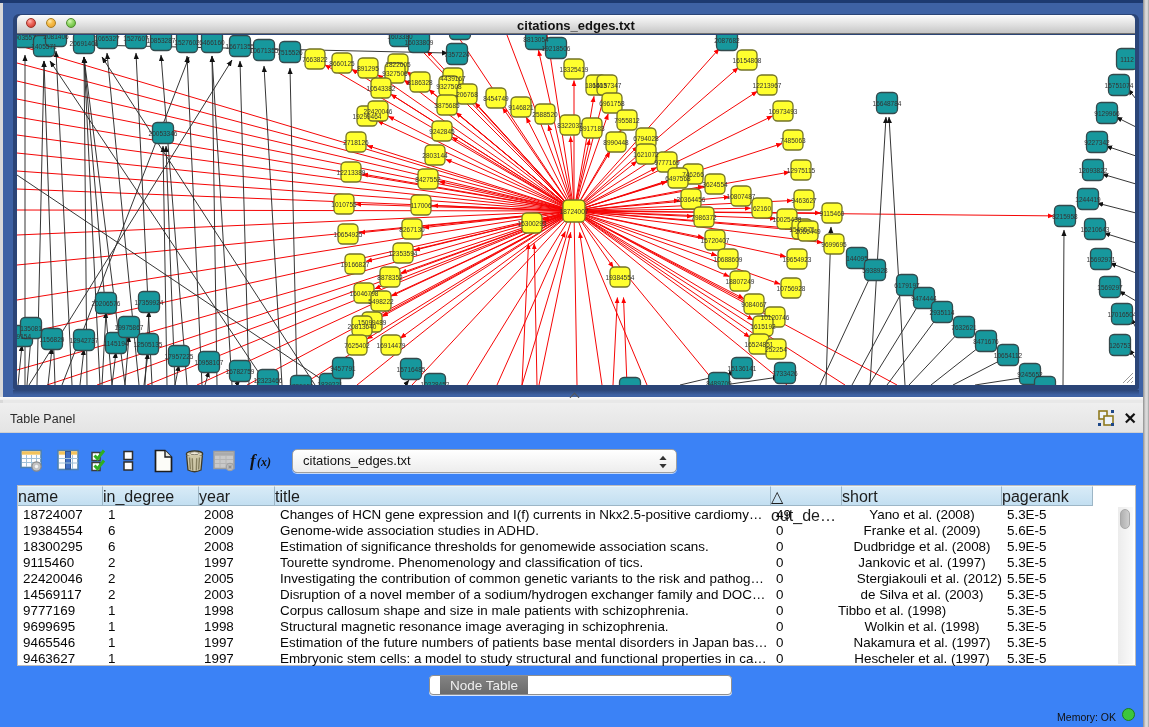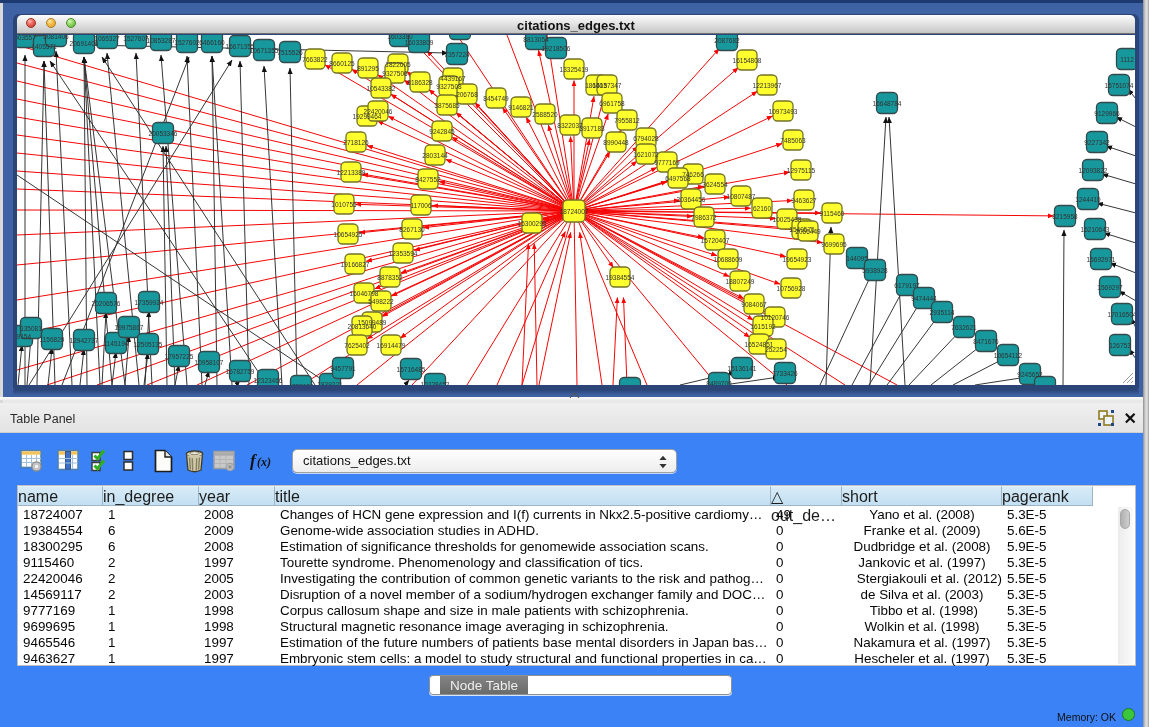--- a/index.html
+++ b/index.html
@@ -741,21 +741,21 @@
           <div class="c" style="left:758px;width:64px">0</div>
           <div class="c" style="left:824px;width:160px;text-align:center">de Silva et al. (2003)</div>
           <div class="c" style="left:989px;width:84px">5.3E-5</div>
         </div>
         <div class="row" style="top:96px">
           <div class="c" style="left:5px;width:78px">9777169</div>
           <div class="c" style="left:90px;width:89px">1</div>
           <div class="c" style="left:186px;width:69px">1998</div>
           <div class="c" style="left:262px;width:489px">Corpus callosum shape and size in male patients with schizophrenia.</div>
           <div class="c" style="left:758px;width:64px">0</div>
-          <div class="c" style="left:800px;width:160px;text-align:right">Tibbo et al. (1998)</div>
+          <div class="c" style="left:820px;width:160px;text-align:left">Tibbo et al. (1998)</div>
           <div class="c" style="left:989px;width:84px">5.3E-5</div>
         </div>
         <div class="row" style="top:112px">
           <div class="c" style="left:5px;width:78px">9699695</div>
           <div class="c" style="left:90px;width:89px">1</div>
           <div class="c" style="left:186px;width:69px">1998</div>
           <div class="c" style="left:262px;width:489px">Structural magnetic resonance image averaging in schizophrenia.</div>
           <div class="c" style="left:758px;width:64px">0</div>
           <div class="c" style="left:824px;width:160px;text-align:center">Wolkin et al. (1998)</div>
           <div class="c" style="left:989px;width:84px">5.3E-5</div>

